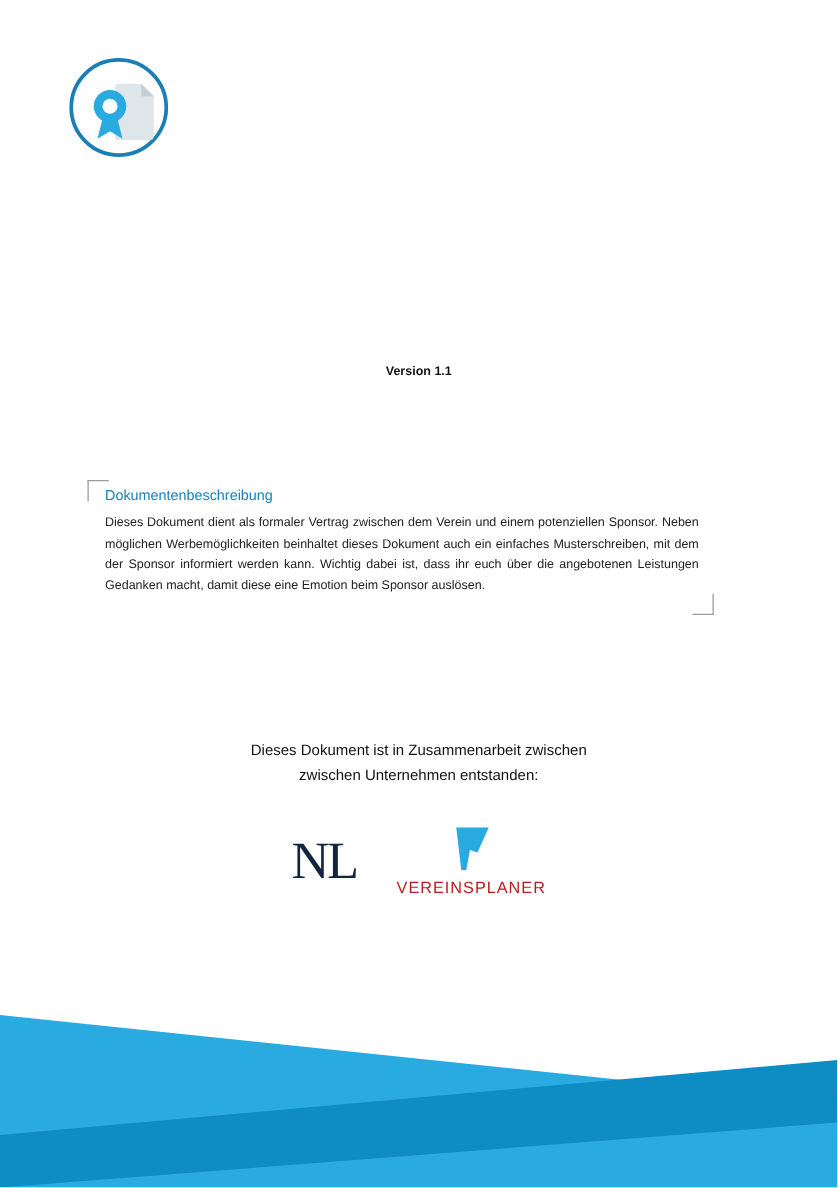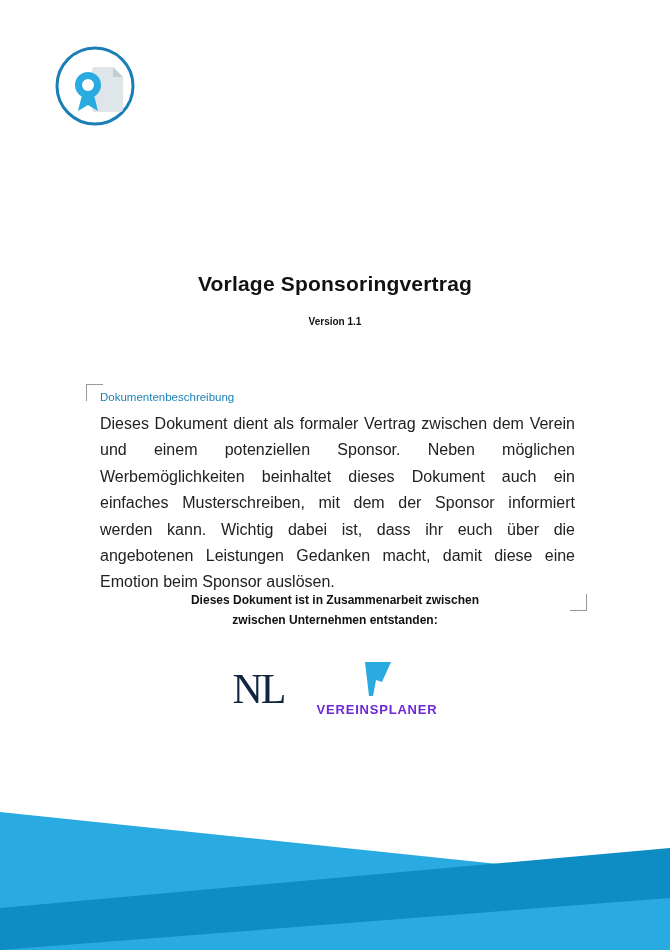--- a/index.html
+++ b/index.html
@@ -49,21 +49,21 @@
   .doc-version {
     margin-top: 20px;
     font-size: 10px;
     font-weight: bold;
     color: #111111;
   }
 
   
   .desc-wrap {
     position: absolute;
-    left: 86px;
+    left: 70px;
     top: 384px;
     width: 500px;
   }
   .desc-corner {
     position: absolute;
     width: 16px;
     height: 16px;
   }
   .desc-corner.tl {
     left: 0;
@@ -79,36 +79,36 @@
   }
   .desc-heading {
     margin: 7px 0 0 14px;
     font-size: 11.5px;
     color: #1b7fb5;
     font-weight: normal;
   }
   .desc-body {
     margin: 8px 0 0 14px;
     width: 475px;
-    font-size: 16px;
+    font-size: 10px;
     line-height: 1.65;
     color: #222222;
     text-align: justify;
     padding-bottom: 14px;
   }
 
   
   .collab {
     position: absolute;
     left: 0;
     top: 591px;
     width: 670px;
     text-align: center;
     font-size: 12px;
-    font-weight: bold;
+    font-weight: normal;
     color: #111111;
     line-height: 1.65;
   }
 
   
   .partners {
     position: absolute;
     left: 0;
     top: 660px;
     width: 670px;
@@ -131,22 +131,22 @@
     align-items: center;
   }
   .partner-vp-mark {
     width: 36px;
     height: 38px;
   }
   .partner-vp-name {
     margin-top: 4px;
     font-size: 13px;
     letter-spacing: .8px;
-    color: #6d28d9;
-    font-weight: bold;
+    color: #b91c1c;
+    font-weight: normal;
   }
 
   
   .footer-waves {
     position: absolute;
     left: 0;
     bottom: 0;
     width: 670px;
     height: 160px;
   }
@@ -161,21 +161,20 @@
       <circle cx="41" cy="41" r="38" fill="#ffffff" stroke="#1b7fb5" stroke-width="3"></circle>
       <path d="M41 22 h18 l10 10 v32 a3 3 0 0 1 -3 3 H41 a3 3 0 0 1 -3 -3 V25 a3 3 0 0 1 3 -3 z" fill="#dfe6ea"></path>
       <path d="M59 22 l10 10 h-10 z" fill="#c3ced5"></path>
       <circle cx="34" cy="40" r="13" fill="#29ABE2"></circle>
       <circle cx="34" cy="40" r="6" fill="#ffffff"></circle>
       <path d="M28 50 l-4 16 l10 -6 l10 6 l-4 -16 z" fill="#29ABE2"></path>
     </svg>
   </div>
 
   <div class="title-block">
-    <h1 class="doc-title">Vorlage Sponsoringvertrag</h1>
     <div class="doc-version">Version 1.1</div>
   </div>
 
   <div class="desc-wrap">
     <span class="desc-corner tl"></span>
     <span class="desc-corner br"></span>
     <div class="desc-heading">Dokumentenbeschreibung</div>
     <div class="desc-body">Dieses Dokument dient als formaler Vertrag zwischen dem Verein und einem potenziellen Sponsor. Neben möglichen Werbemöglichkeiten beinhaltet dieses Dokument auch ein einfaches Musterschreiben, mit dem der Sponsor informiert werden kann. Wichtig dabei ist, dass ihr euch über die angebotenen Leistungen Gedanken macht, damit diese eine Emotion beim Sponsor auslösen.</div>
   </div>
 

